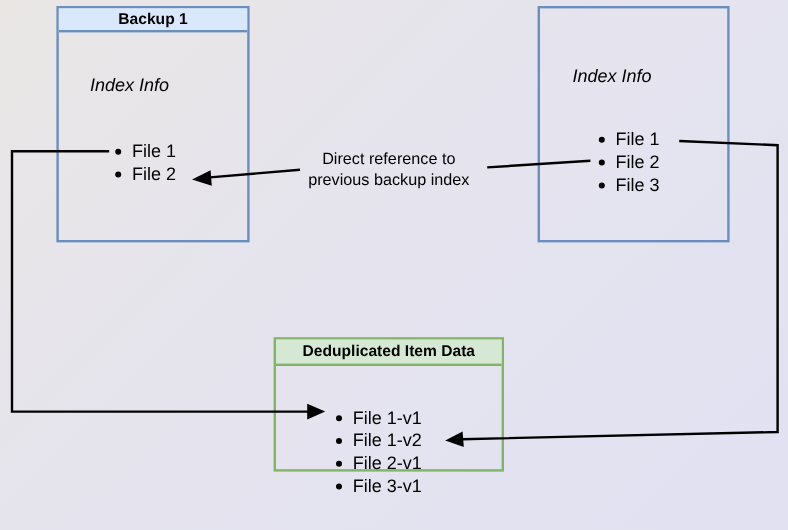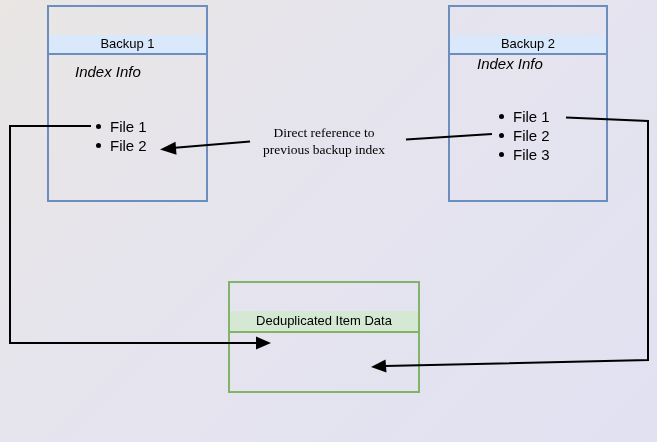--- a/index.html
+++ b/index.html
@@ -20,24 +20,23 @@
     box-sizing: border-box;
     background: transparent;
   }
   .node .hdr {
     box-sizing: border-box;
     width: 100%;
     height: 20px;
     border-bottom: 2px solid var(--backup-border, #6c8ebf);
     background: var(--backup-header-fill, #dae8fc);
     font-size: 13px;
-    font-weight: normal;
+    font-weight: bold;
     text-align: center;
     line-height: 18px;
-    margin-top: 28px;
   }
   .node.green { border-color: var(--dedup-border, #82b366); }
   .node.green .hdr {
     border-bottom-color: var(--dedup-border, #82b366);
     background: var(--dedup-header-fill, #d5e8d4);
     height: 22px;
     line-height: 20px;
   }
   #backup1 { left: 47px; top: 5px;   width: 161px; height: 197px; }
   #backup2 { left: 448px; top: 5px;  width: 160px; height: 197px; }
@@ -56,21 +55,20 @@
     width: 5px; height: 5px; border-radius: 50%;
     background: #000; margin-right: 9px; flex: 0 0 auto;
   }
   .edge-label {
     position: absolute;
     left: 243px; top: 124px; width: 162px;
     text-align: center;
     font-size: 13.5px;
     line-height: 17px;
     white-space: nowrap;
-    font-family: Liberation Serif, serif;
   }
   svg.edges { position: absolute; left: 0; top: 0; pointer-events: none; }
 </style>
 </head>
 <body>
 
 <div class="canvas">
 
   <div class="node" id="backup1">
     <div class="hdr">Backup 1</div>
@@ -81,40 +79,57 @@
         <span>File 1</span>
       </div>
       <div class="filerow">
         <span class="dot"></span>
         <span>File 2</span>
       </div>
     </div>
   </div>
 
   <div class="node" id="backup2">
-    <div class="hdr">Backup 2</div>
     <div class="index-label">Index Info</div>
     <div class="filelist">
       <div class="filerow">
         <span class="dot"></span>
         <span>File 1</span>
       </div>
       <div class="filerow">
         <span class="dot"></span>
         <span>File 2</span>
       </div>
       <div class="filerow">
         <span class="dot"></span>
         <span>File 3</span>
       </div>
     </div>
   </div>
 
   <div class="node green" id="dedup">
     <div class="hdr">Deduplicated Item Data</div>
+    <div class="filelist">
+      <div class="filerow">
+        <span class="dot"></span>
+        <span>File 1-v1</span>
+      </div>
+      <div class="filerow">
+        <span class="dot"></span>
+        <span>File 1-v2</span>
+      </div>
+      <div class="filerow">
+        <span class="dot"></span>
+        <span>File 2-v1</span>
+      </div>
+      <div class="filerow">
+        <span class="dot"></span>
+        <span>File 3-v1</span>
+      </div>
+    </div>
   </div>
 
   <div class="edge-label">
     <div>Direct reference to</div>
     <div>previous backup index</div>
   </div>
 
   <svg class="edges" width="657" height="442" viewBox="0 0 657 442">
     <g stroke="#000" stroke-width="2" fill="none">
       <path d="M 91 126 L 10 126 L 10 343 L 257 343"></path>

